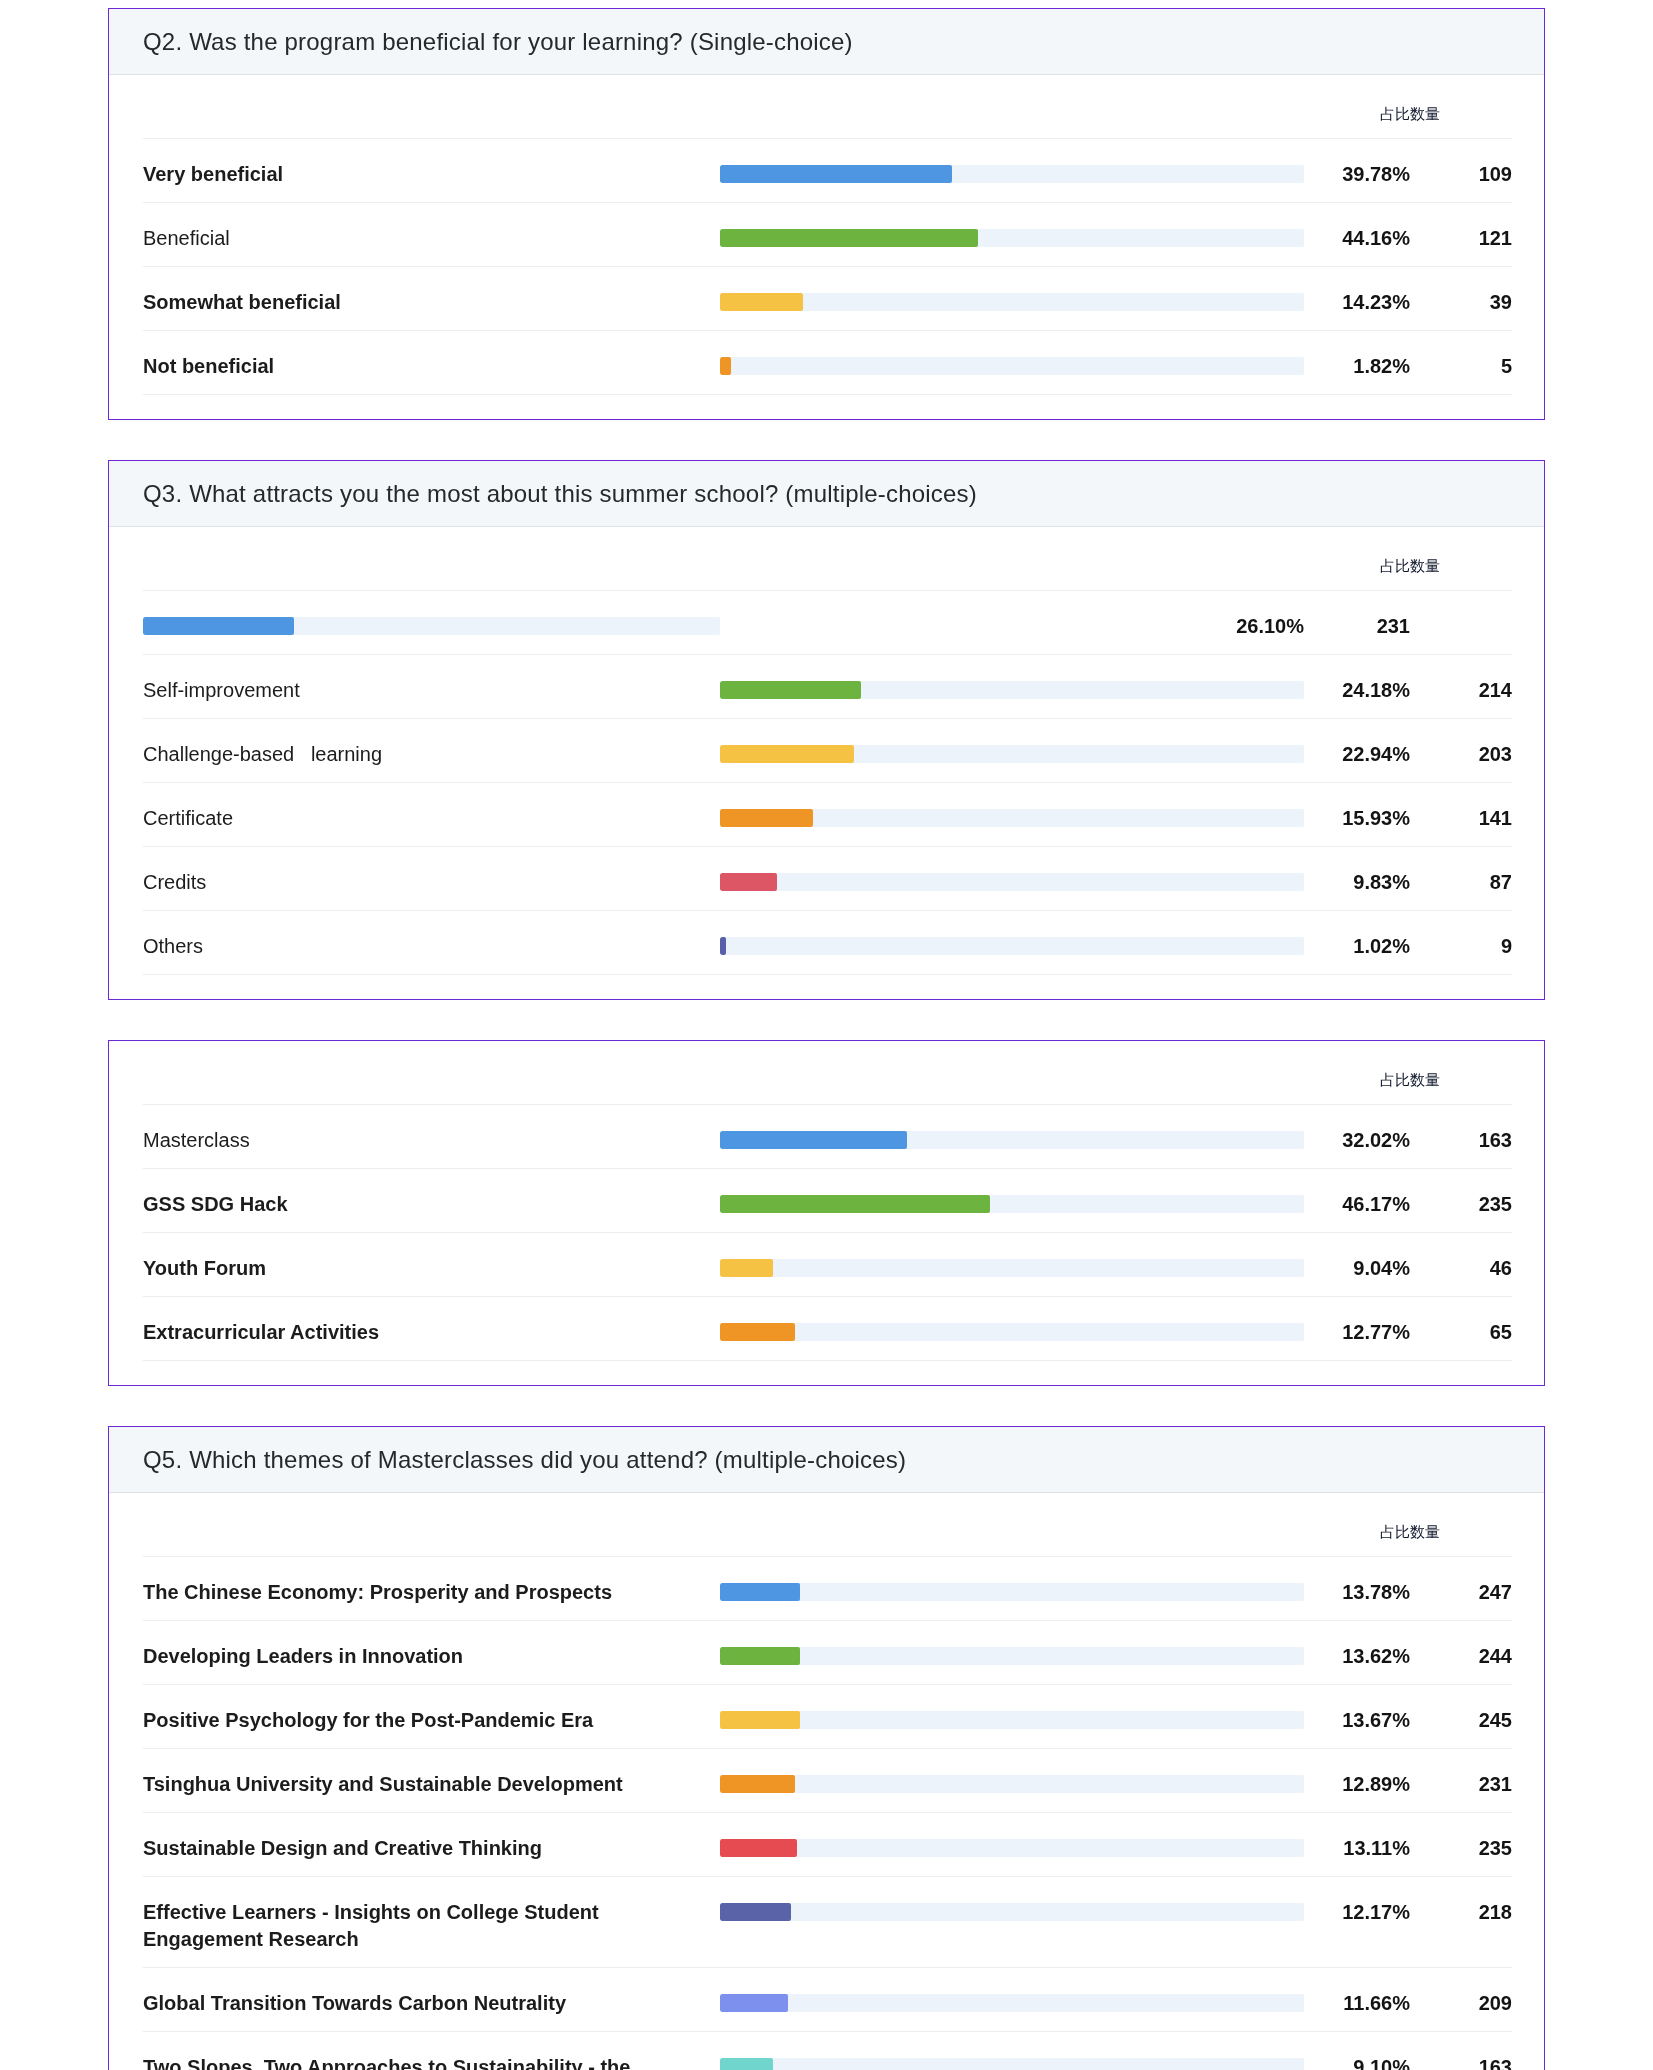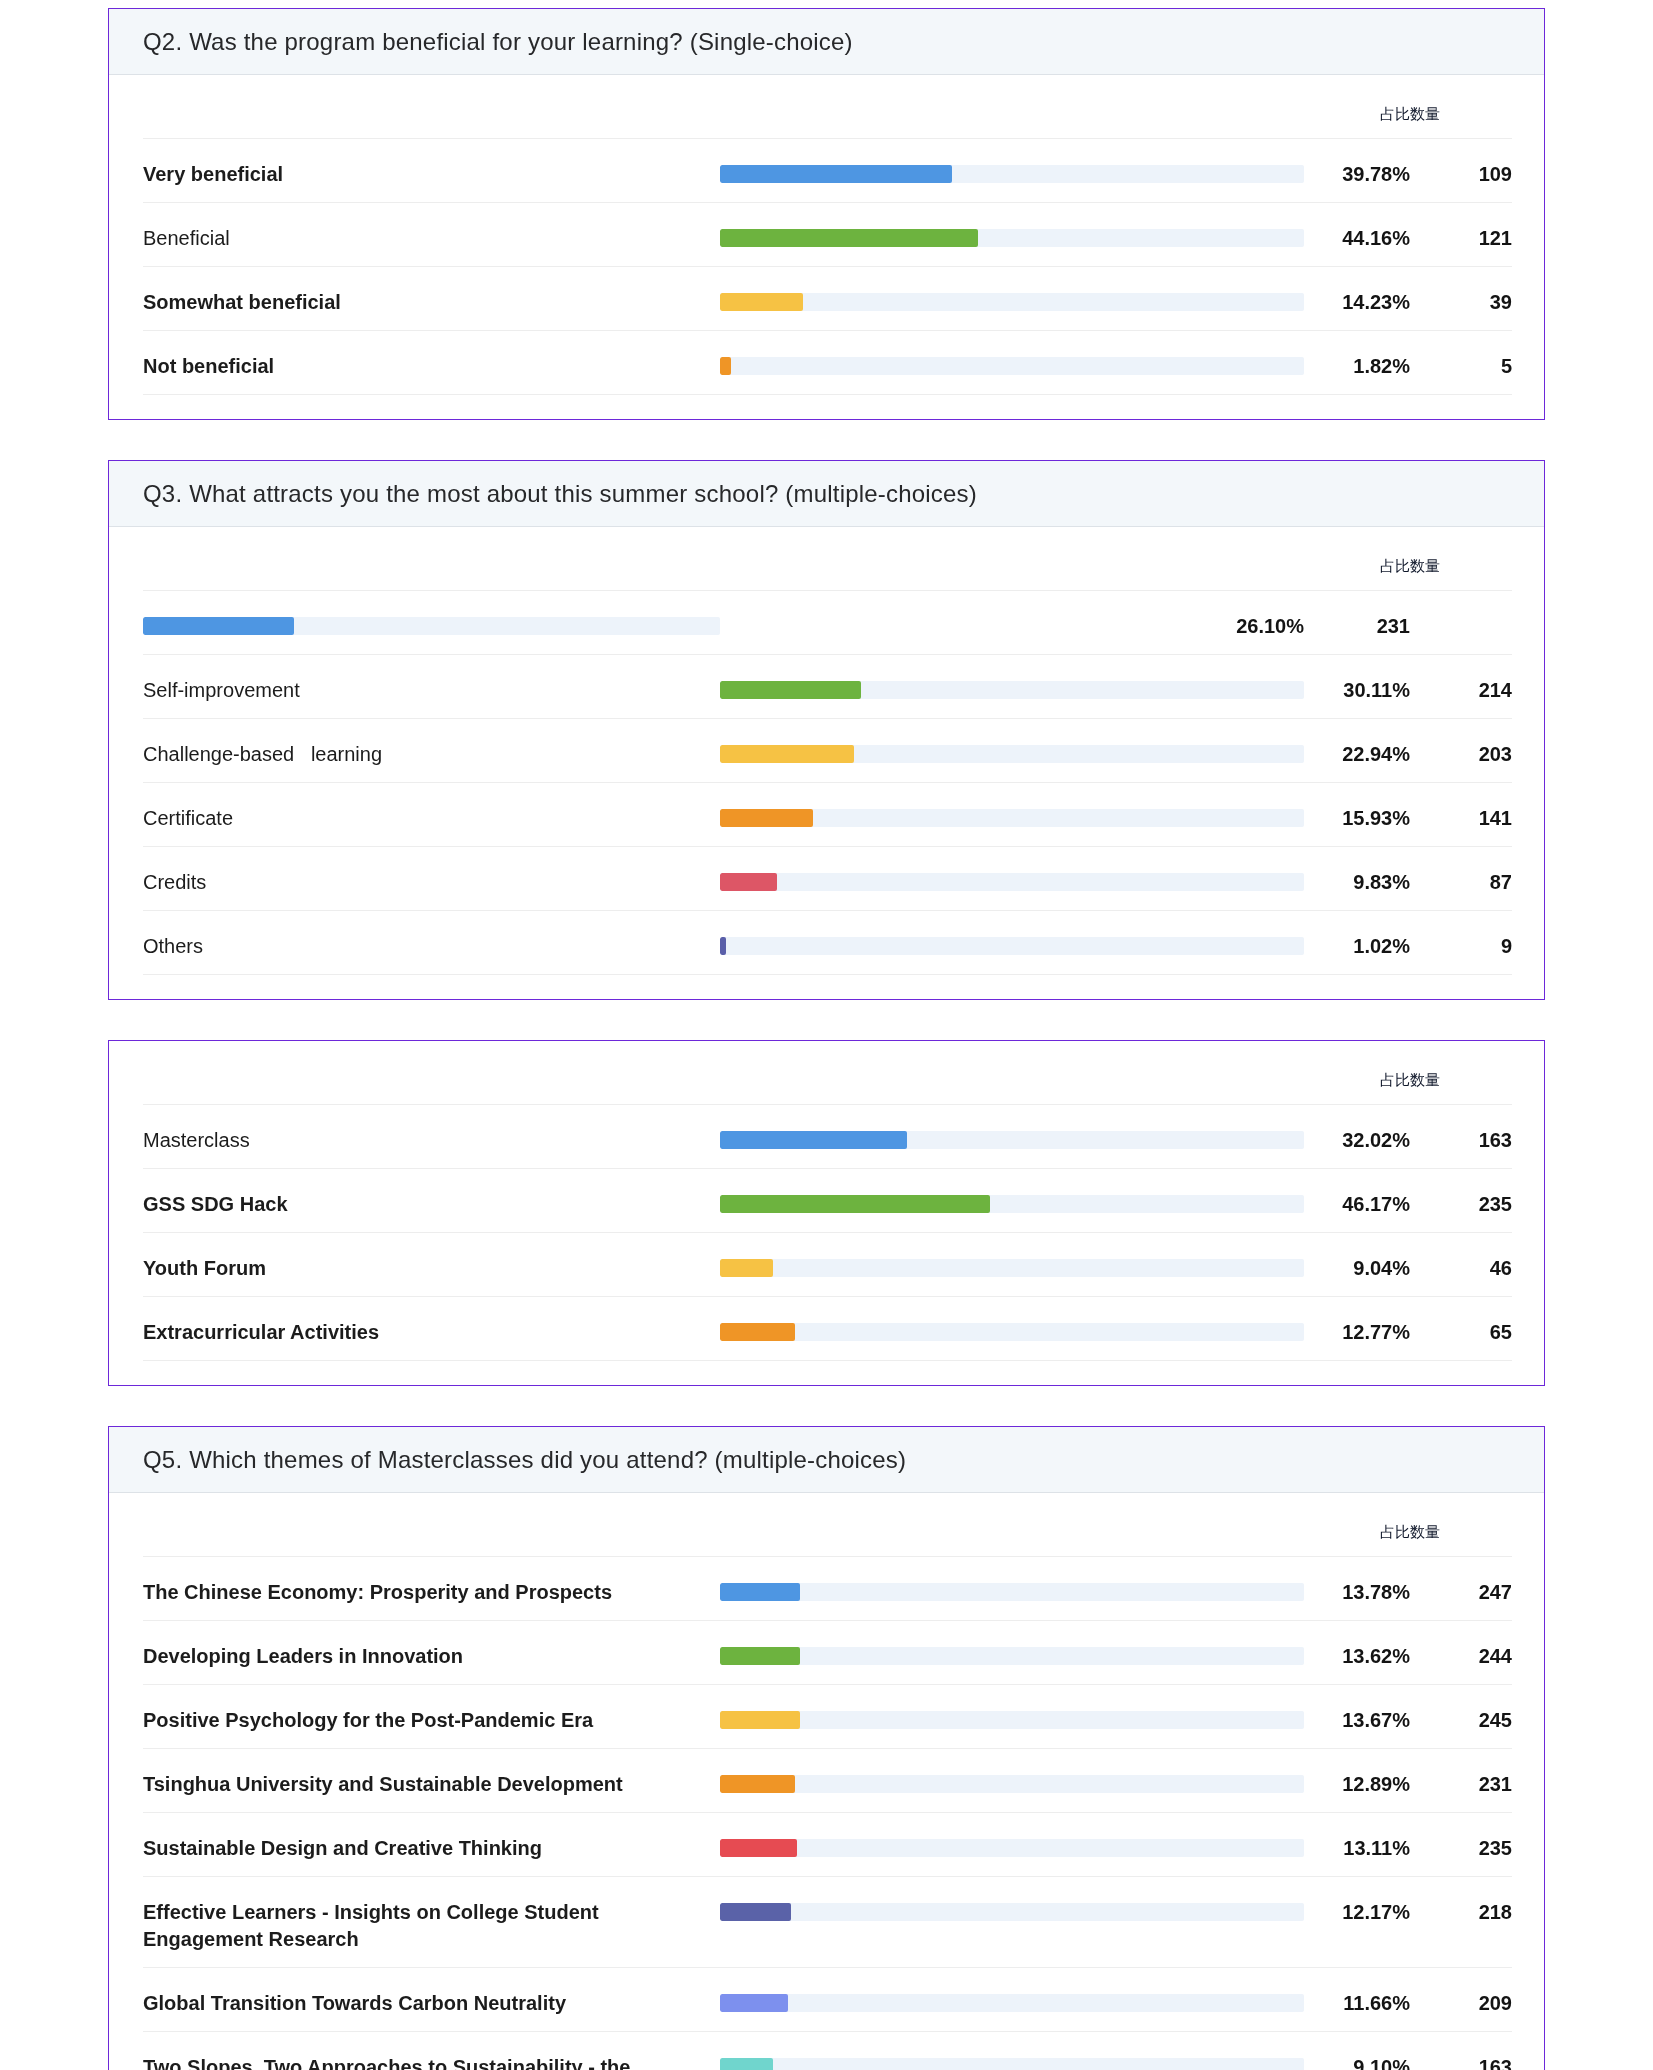--- a/index.html
+++ b/index.html
@@ -143,21 +143,21 @@
     </div>
     <span class="pct">26.10%</span>
     <span class="cnt">231</span>
   </div>
 
   <div class="row">
     <span class="label">Self-improvement</span>
     <div class="bar-track" style="background: rgb(237, 243, 250);">
       <div class="bar" style="width: 24.18%; background: rgb(109, 179, 63);"></div>
     </div>
-    <span class="pct">30.11%</span>
+    <span class="pct">24.18%</span>
     <span class="cnt">214</span>
   </div>
 
   <div class="row">
     <span class="label">Challenge-based   learning</span>
     <div class="bar-track" style="background: rgb(237, 243, 250);">
       <div class="bar" style="width: 22.94%; background: rgb(246, 194, 68);"></div>
     </div>
     <span class="pct">22.94%</span>
     <span class="cnt">203</span>

